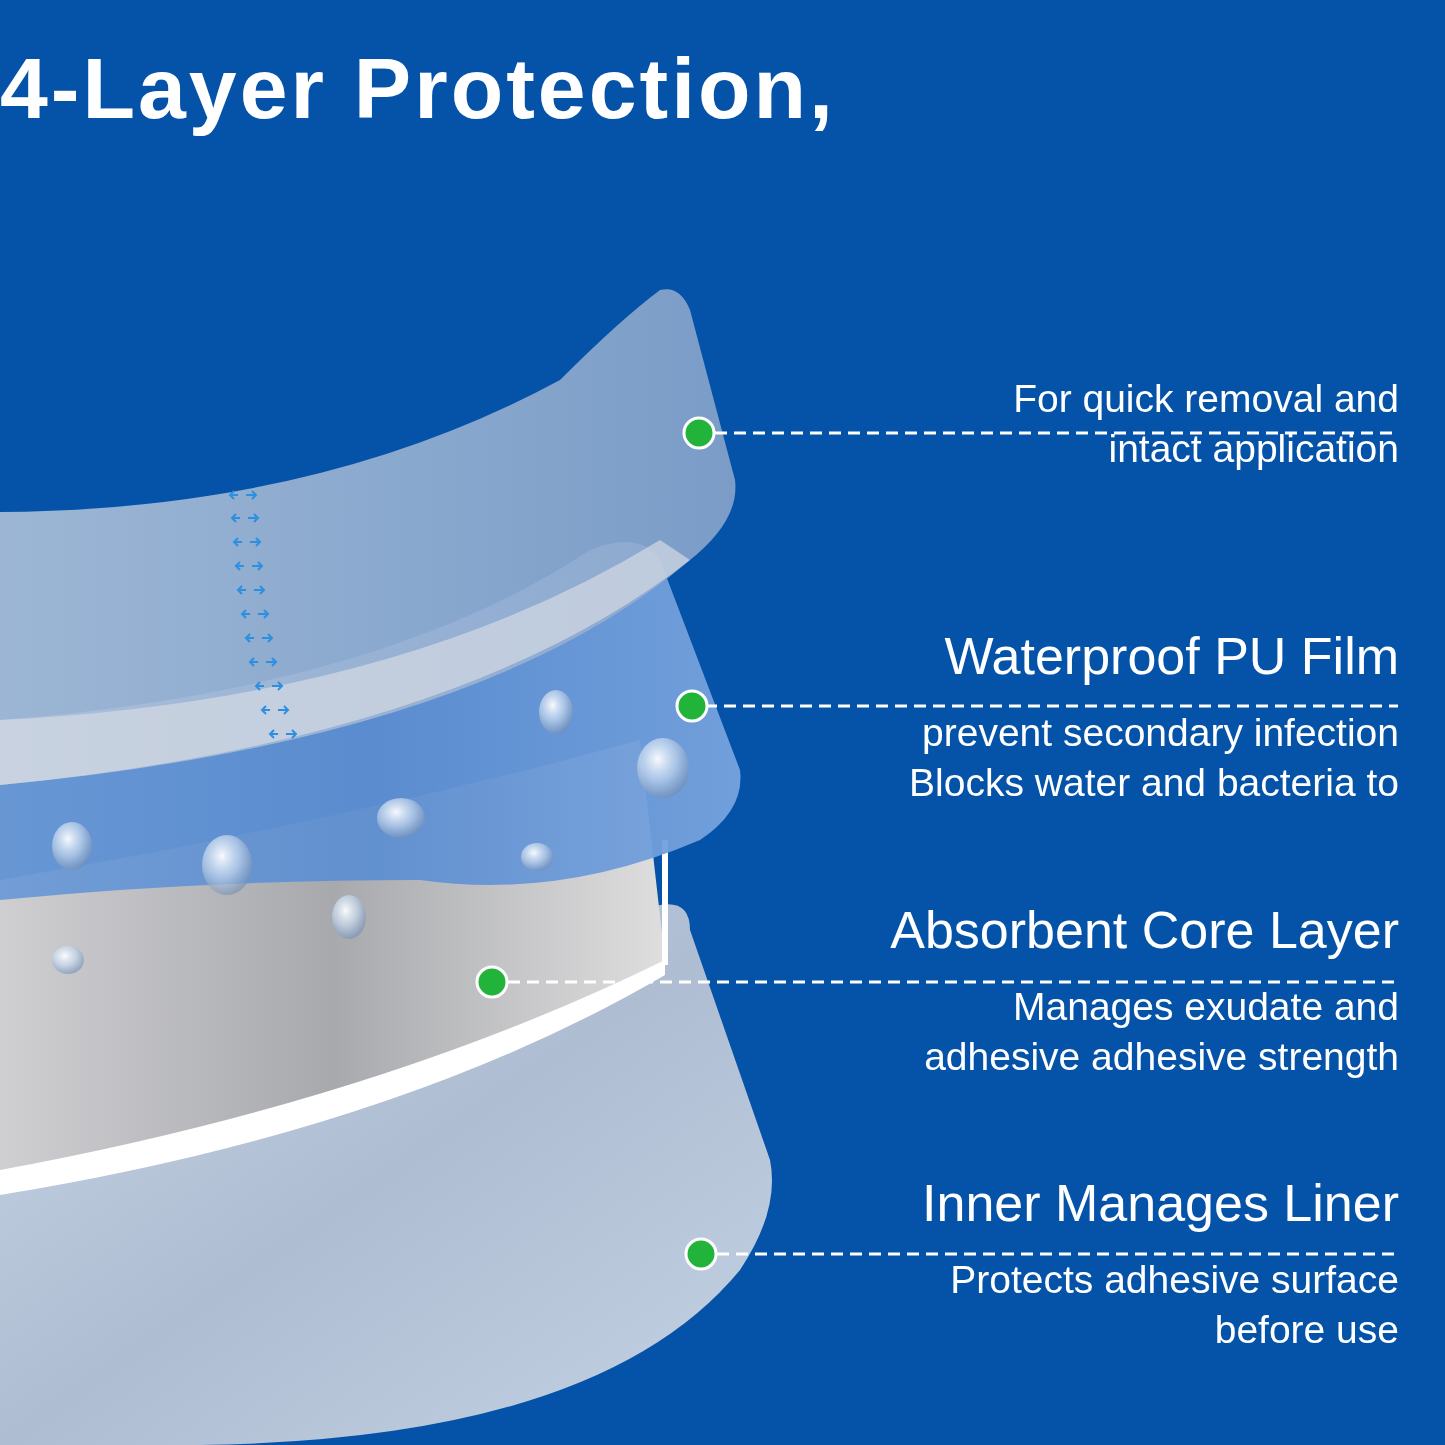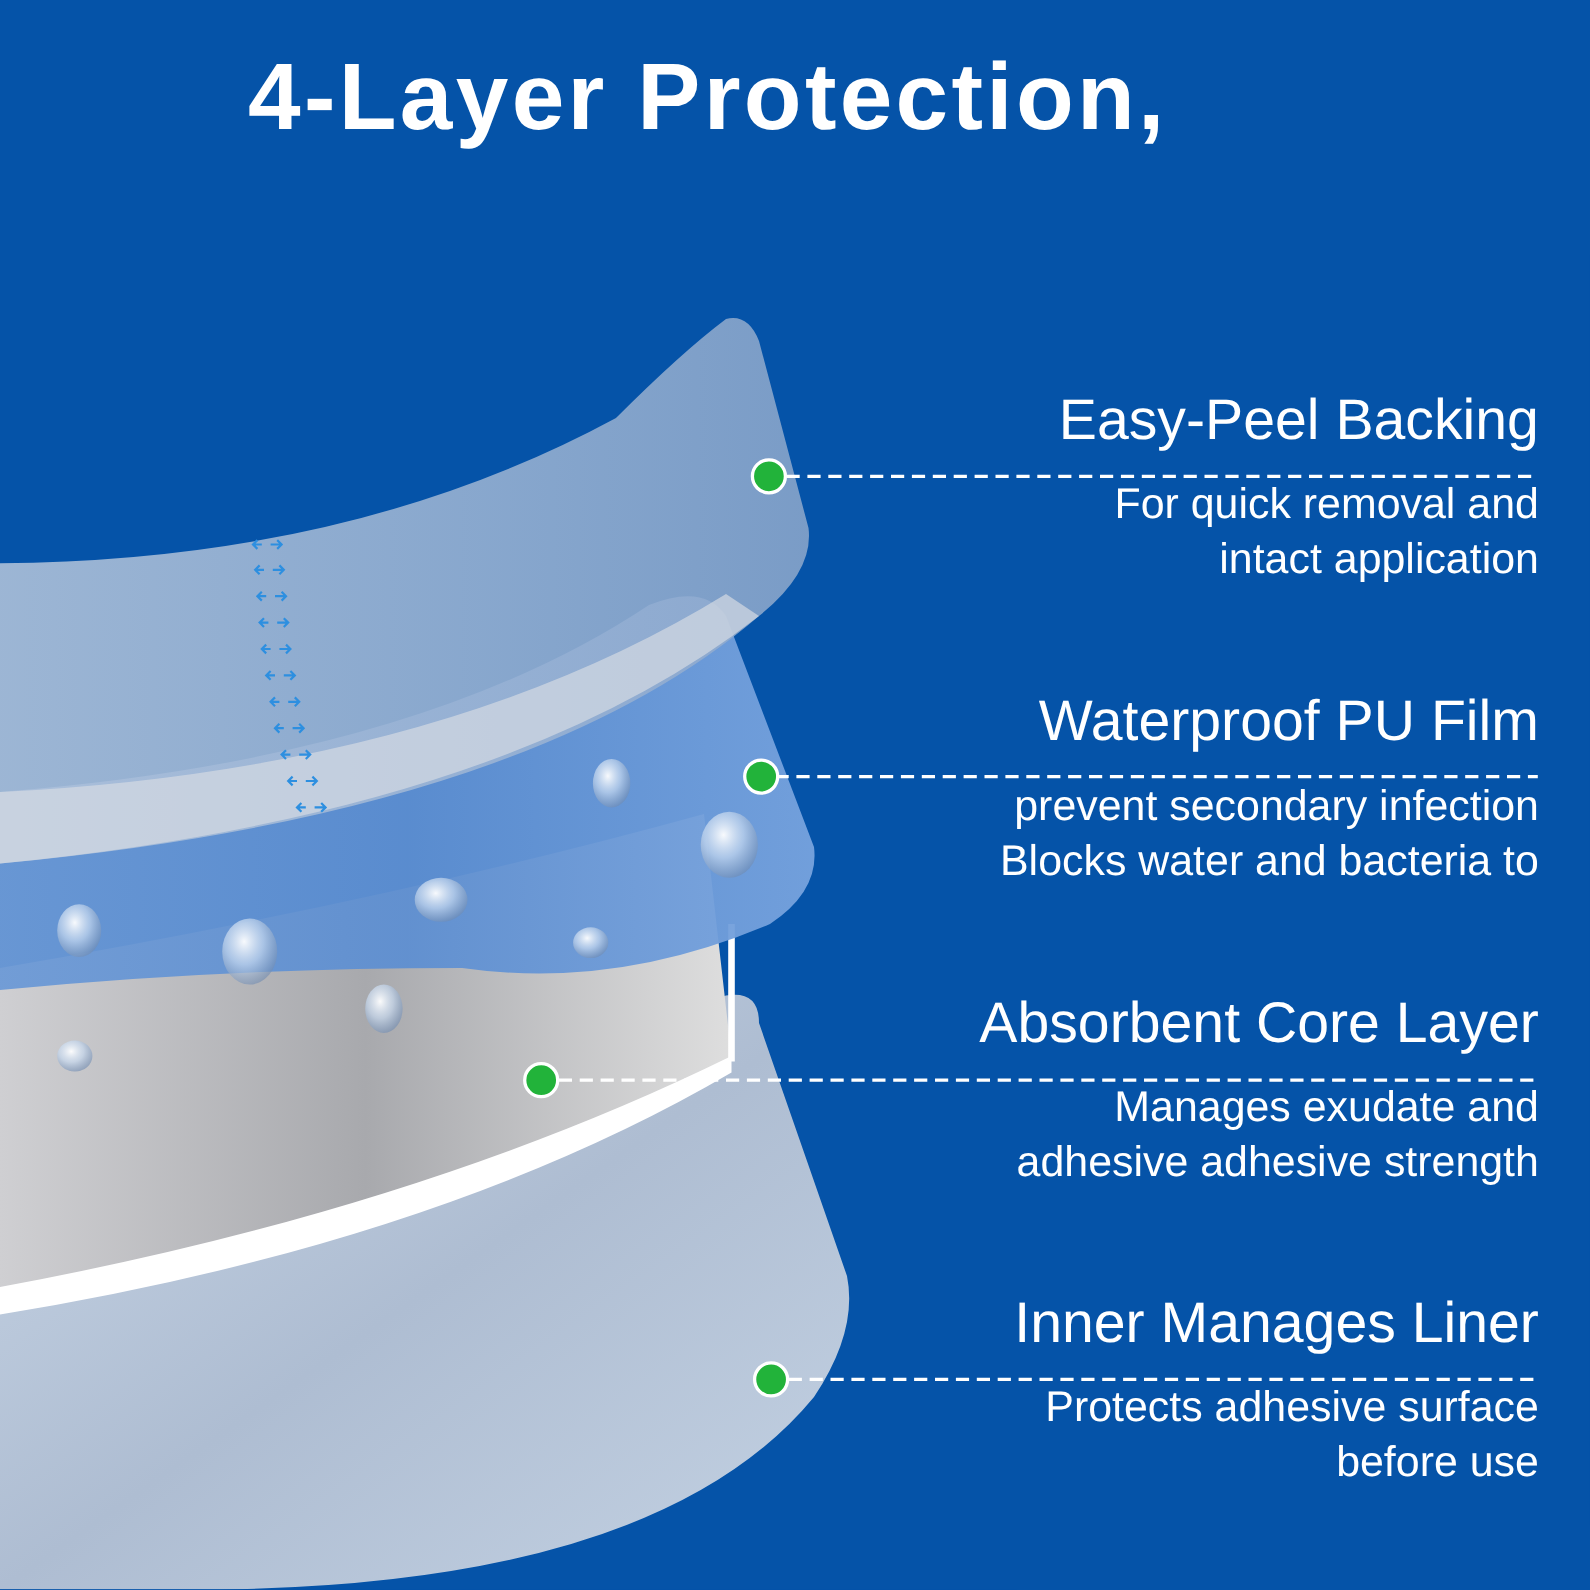--- a/index.html
+++ b/index.html
@@ -4,21 +4,21 @@
 <style>
   html, body { margin:0; padding:0; }
   body {
     width:1445px; height:1445px; overflow:hidden;
     background:#0553a8;
     font-family:"Liberation Sans", sans-serif;
     position:relative;
   }
   .title {
     position:absolute; left:0; top:38px; width:1287px;
-    text-align:center; color:#ffffff;
+    text-align:left; color:#ffffff;
     font-family:"Liberation Sans", sans-serif;
     font-weight:bold; font-size:86px; line-height:100px;
     letter-spacing:3px;
   }
   .title div { display:block; }
   svg.illus { position:absolute; left:0; top:0; }
   .label-block {
     position:absolute; right:46px; text-align:right; color:#fff;
   }
   .label-head {
@@ -109,21 +109,20 @@
 
   <g stroke="#ffffff" stroke-width="3" fill="#22b33a">
     <circle cx="699" cy="433" r="15"></circle>
     <circle cx="692" cy="706" r="15"></circle>
     <circle cx="492" cy="982" r="15"></circle>
     <circle cx="701" cy="1254" r="15"></circle>
   </g>
 </svg>
 
 <div class="label-block" style="top:352px;">
-  <div class="label-head">Easy-Peel Backing</div>
   <div style="height:22px"></div>
   <div class="label-desc">For quick removal and</div>
   <div class="label-desc">intact application</div>
 </div>
 
 <div class="label-block" style="top:626px;">
   <div class="label-head">Waterproof PU Film</div>
   <div style="height:22px"></div>
   <div class="label-desc">prevent secondary infection</div>
   <div class="label-desc">Blocks water and bacteria to</div>

